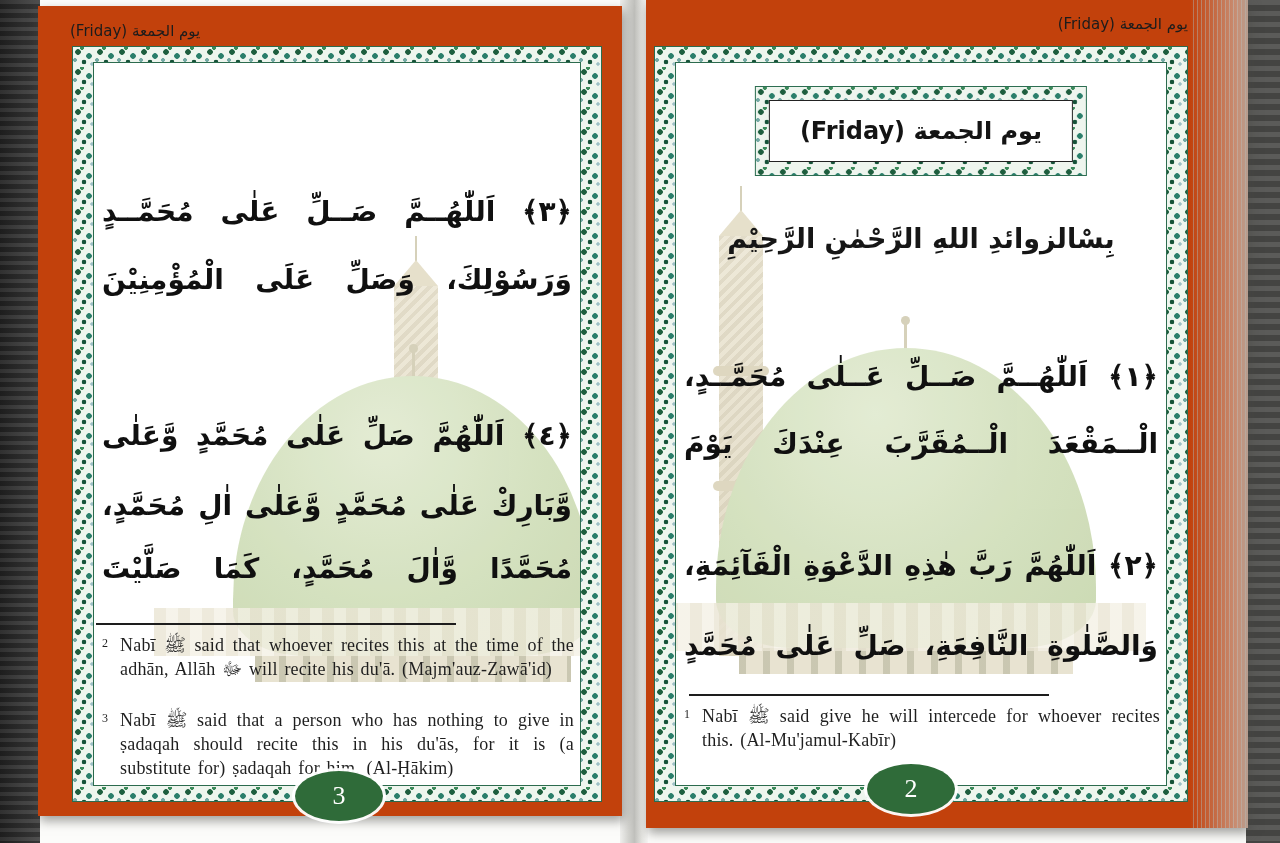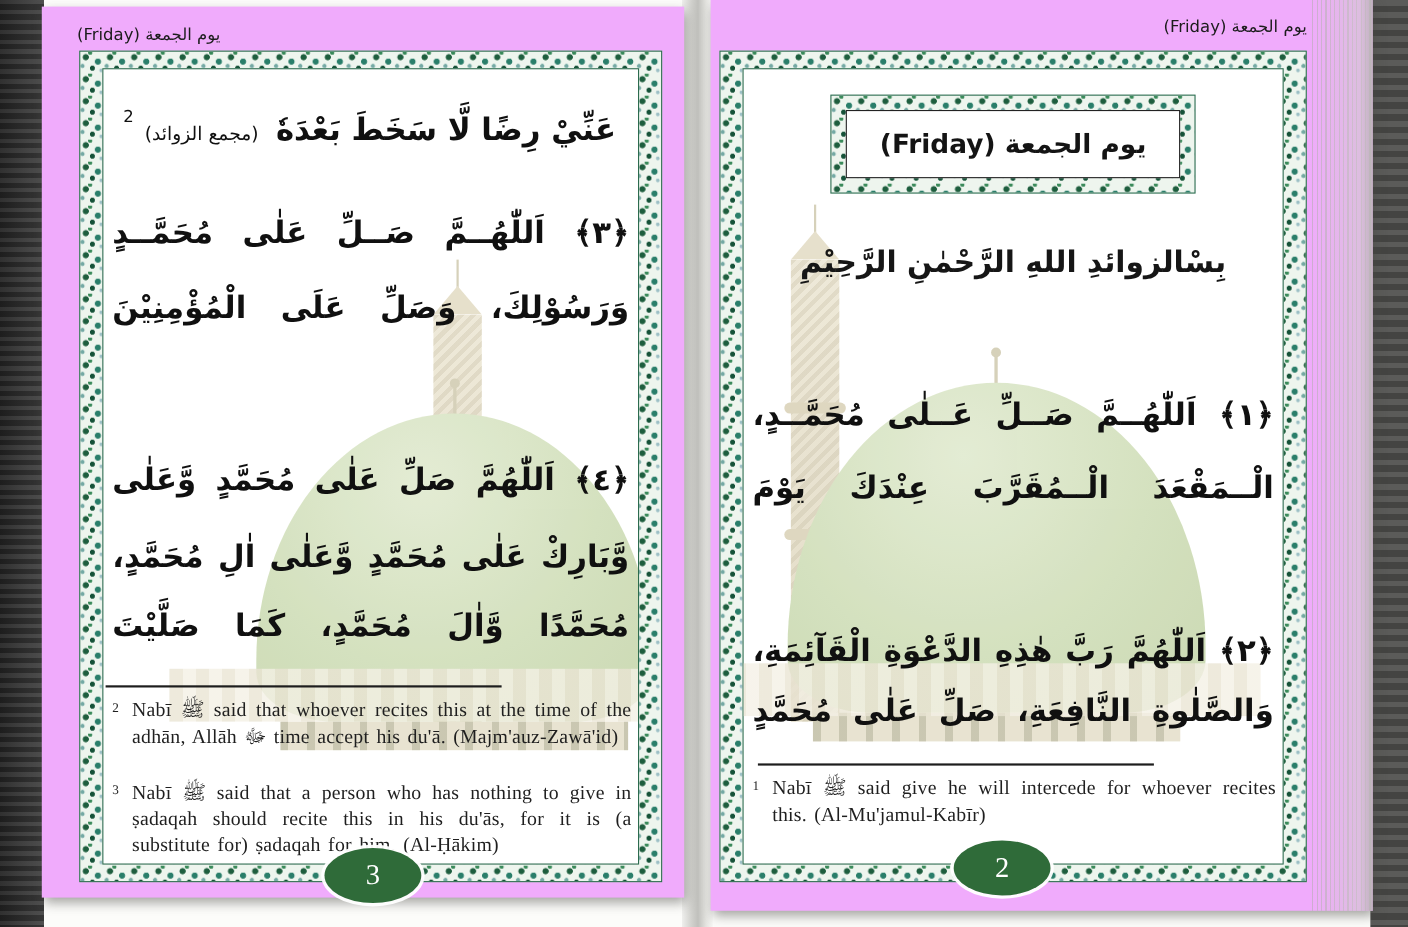--- a/index.html
+++ b/index.html
@@ -11,21 +11,21 @@
     background-image:linear-gradient(90deg,rgba(0,0,0,.30),rgba(255,255,255,.06)),
       repeating-linear-gradient(to bottom,#454545 0 4px,#2a2a2a 4px 9px);
     background-color:#303030;}
   .edge-right{position:absolute;left:1246px;top:0;width:34px;height:843px;
     background-image:repeating-linear-gradient(to bottom,#5b5b59 0 5px,#444442 5px 11px);
     background-color:#4c4c4a;}
   .spine{position:absolute;left:620px;top:0;width:28px;height:843px;
     background:linear-gradient(90deg,#efefed 0%,#d2d2ce 30%,#c0c0bc 52%,#e4e4e0 78%,#f7f7f5 100%);}
 
   
-  .page{position:absolute;background:#f0abfc;box-shadow:2px 5px 10px rgba(70,70,65,.5);}
+  .page{position:absolute;background:#c2410c;box-shadow:2px 5px 10px rgba(70,70,65,.5);}
   .page-left{left:38px;top:6px;width:584px;height:810px;}
   .page-right{left:646px;top:0;width:602px;height:828px;}
   .edge-lines{position:absolute;right:0;top:0;width:58px;height:100%;
     background-image:linear-gradient(90deg,rgba(255,255,255,0) 0%,rgba(205,205,200,.55) 80%,rgba(180,180,175,.8) 100%),
       repeating-linear-gradient(90deg,rgba(185,185,180,0) 0 3px,rgba(172,172,167,.5) 3px 4px);}
 
   .running-header{position:absolute;font-size:15px;color:#1c1c1c;direction:rtl;
     font-family:"DejaVu Sans","Liberation Serif",sans-serif;}
   .hdr-left{left:32px;top:16px;}
   .hdr-right{right:60px;top:15px;}
@@ -121,37 +121,33 @@
             <div class="spire"></div>
             <div class="cap"></div>
             <div class="balcony" style="top:120px;"></div>
             <div class="balcony" style="top:225px;"></div>
           </div>
           <div class="finial" style="left:318px;top:288px;"></div>
           <div class="dome" style="left:139px;top:313px;width:360px;height:280px;"></div>
           <div class="base-row" style="left:60px;top:545px;width:430px;"></div>
         </div>
 
-        <div class="arabic-line line-end" dir="rtl" style="top:28px;">
-          <span>عَنِّيْ رِضًا لَّا سَخَطَ بَعْدَهٗ</span>
-          <span class="ref">(مجمع الزوائد)</span><span class="ref-sup">2</span>
-        </div>
 
         <div class="arabic-line just" dir="rtl" style="top:122px;">﴿٣﴾ اَللّٰهُــمَّ صَــلِّ عَلٰى مُحَمَّــدٍ عَــبْدِكَ</div>
         <div class="arabic-line just" dir="rtl" style="top:190px;">وَرَسُوْلِكَ، وَصَلِّ عَلَى الْمُؤْمِنِيْنَ وَالْمُؤْمِنَاتِ،</div>
 
         <div class="arabic-line just" dir="rtl" style="top:346px;">﴿٤﴾ اَللّٰهُمَّ صَلِّ عَلٰى مُحَمَّدٍ وَّعَلٰى اٰلِ مُحَمَّدٍ،</div>
         <div class="arabic-line just" dir="rtl" style="top:416px;">وَّبَارِكْ عَلٰى مُحَمَّدٍ وَّعَلٰى اٰلِ مُحَمَّدٍ، وَّارْحَمْ</div>
         <div class="arabic-line just" dir="rtl" style="top:479px;">مُحَمَّدًا وَّاٰلَ مُحَمَّدٍ، كَمَا صَلَّيْتَ وَبَارَكْتَ</div>
 
         <div class="footnote-rule" style="top:560px;left:2px;width:360px;"></div>
 
         <div class="footnote" style="top:570px;">
           <span class="fn-marker">2</span>
-          <span>Nabī ﷺ said that whoever recites this at the time of the adhān, Allāh ﷻ time accept his du'ā. (Majm'auz-Zawā'id)</span>
+          <span>Nabī ﷺ said that whoever recites this at the time of the adhān, Allāh ﷻ will recite his du'ā. (Majm'auz-Zawā'id)</span>
         </div>
         <div class="footnote" style="top:645px;">
           <span class="fn-marker">3</span>
           <span>Nabī ﷺ said that a person who has nothing to give in ṣadaqah should recite this in his du'ās, for it is (a substitute for) ṣadaqah for him. (Al-Ḥākim)</span>
         </div>
       </div>
     </div>
 
     <div class="page-oval" style="left:257px;top:765px;">
       <span>3</span>
@@ -181,21 +177,21 @@
         <div class="title-ornate" style="top:23px;">
           <div class="title-inner">يوم الجمعة (Friday)</div>
         </div>
 
         <div class="bismillah" style="top:160px;">بِسْالزوائدِ اللهِ الرَّحْمٰنِ الرَّحِيْمِ</div>
 
         <div class="arabic-line just" dir="rtl" style="top:287px;">﴿١﴾ اَللّٰهُــمَّ صَــلِّ عَــلٰى مُحَمَّــدٍ، وَّأَنْزِلْــهُ</div>
         <div class="arabic-line just" dir="rtl" style="top:354px;">الْــمَقْعَدَ الْــمُقَرَّبَ عِنْدَكَ يَوْمَ الْقِيَامَةِ</div>
 
 
-        <div class="arabic-line just" dir="rtl" style="top:502px;">﴿٢﴾ اَللّٰهُمَّ رَبَّ هٰذِهِ الدَّعْوَةِ الْقَآئِمَةِ،</div>
+        <div class="arabic-line just" dir="rtl" style="top:476px;">﴿٢﴾ اَللّٰهُمَّ رَبَّ هٰذِهِ الدَّعْوَةِ الْقَآئِمَةِ،</div>
         <div class="arabic-line just" dir="rtl" style="top:556px;">وَالصَّلٰوةِ النَّافِعَةِ، صَلِّ عَلٰى مُحَمَّدٍ وَّارْضَ</div>
 
         <div class="footnote-rule" style="top:631px;left:13px;width:360px;"></div>
 
         <div class="footnote" style="top:641px;">
           <span class="fn-marker">1</span>
           <span>Nabī ﷺ said give he will intercede for whoever recites this. (Al-Mu'jamul-Kabīr)</span>
         </div>
       </div>
     </div>

